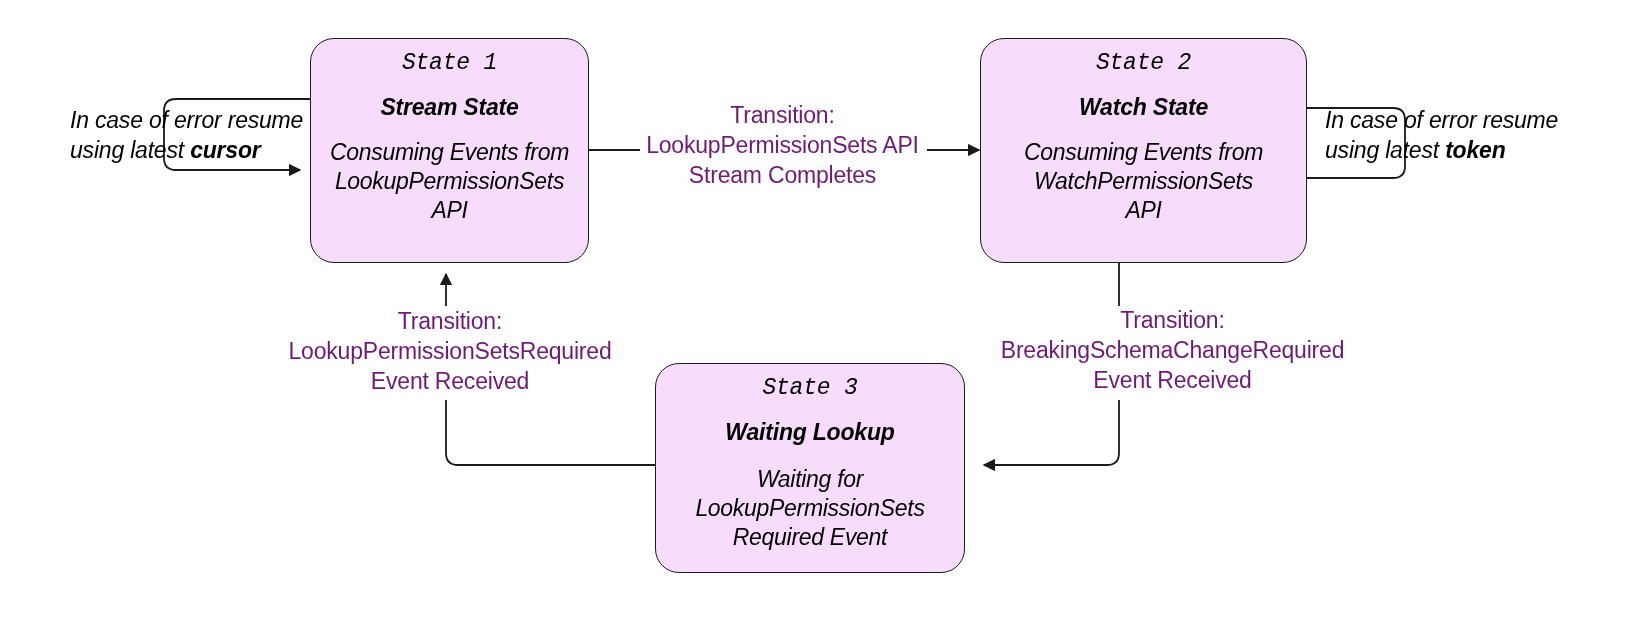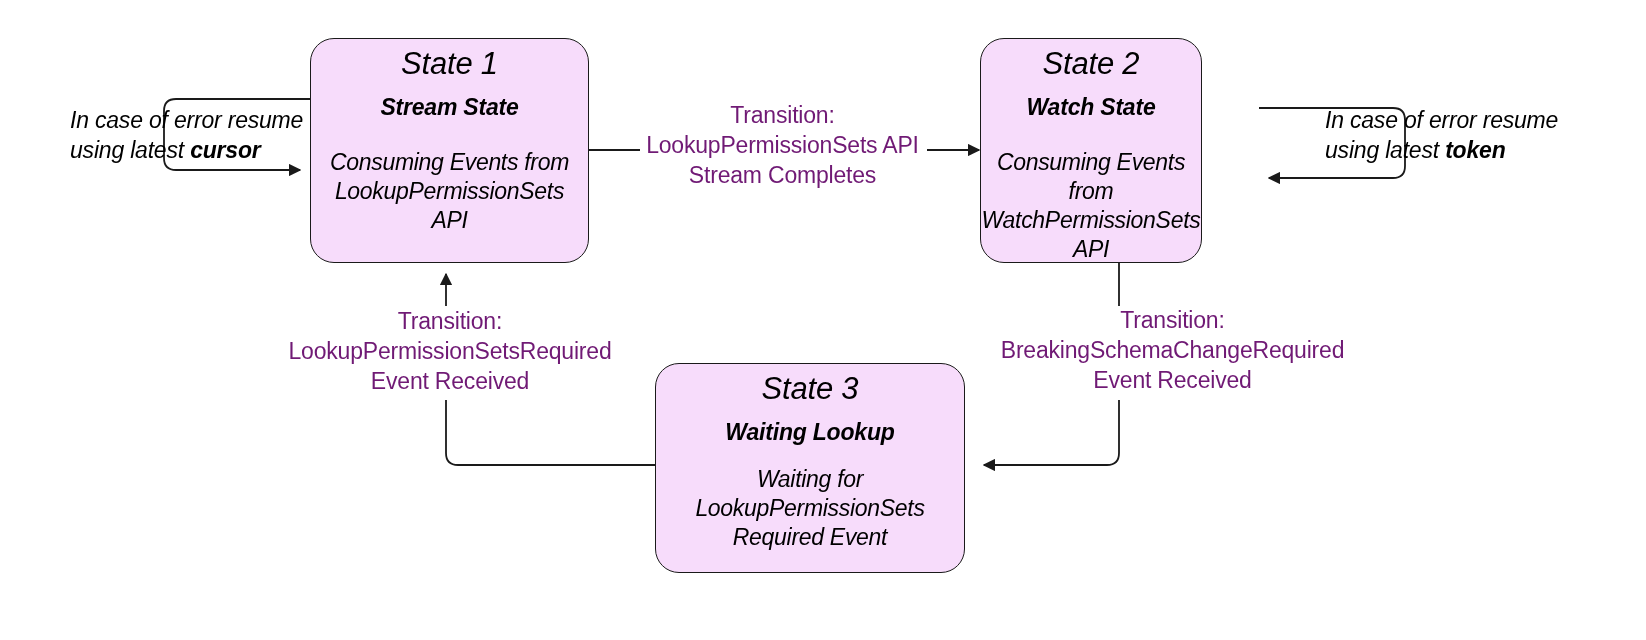--- a/index.html
+++ b/index.html
@@ -32,44 +32,45 @@
     border: 1.6px solid #1a1a1a;
     border-radius: 24px;
     display: flex;
     flex-direction: column;
     align-items: center;
     text-align: center;
     color: #000000;
   }
   .state-id {
     font-style: italic;
-    font-size: 31px;
+    font-size: 23px;
     line-height: 27px;
     letter-spacing: -0.2px;
+    font-family: Liberation Mono, monospace;
   }
   .state-name {
     font-style: italic;
     font-weight: bold;
     font-size: 23px;
     line-height: 27px;
     letter-spacing: -0.2px;
   }
   .state-desc {
     font-style: italic;
     font-size: 23px;
     line-height: 29px;
     letter-spacing: -0.3px;
     white-space: pre-line;
   }
   #state-1 { left: 310px; top: 38px; width: 279px; height: 225px; padding-top: 11px; }
-  #state-2 { left: 980px; top: 38px; width: 222px; height: 225px; padding-top: 11px; }
+  #state-2 { left: 980px; top: 38px; width: 327px; height: 225px; padding-top: 11px; }
   #state-3 { left: 655px; top: 363px; width: 310px; height: 210px; padding-top: 11px; }
   #state-1 .state-name, #state-2 .state-name { margin-top: 17px; }
   #state-3 .state-name { margin-top: 17px; }
-  #state-1 .state-desc, #state-2 .state-desc { margin-top: 27px; }
+  #state-1 .state-desc, #state-2 .state-desc { margin-top: 17px; }
   #state-3 .state-desc { margin-top: 19px; }
 
   .edge-label {
     position: absolute;
     text-align: center;
     font-size: 23px;
     line-height: 30px;
     color: #701a75;
     letter-spacing: -0.2px;
     white-space: pre-line;

